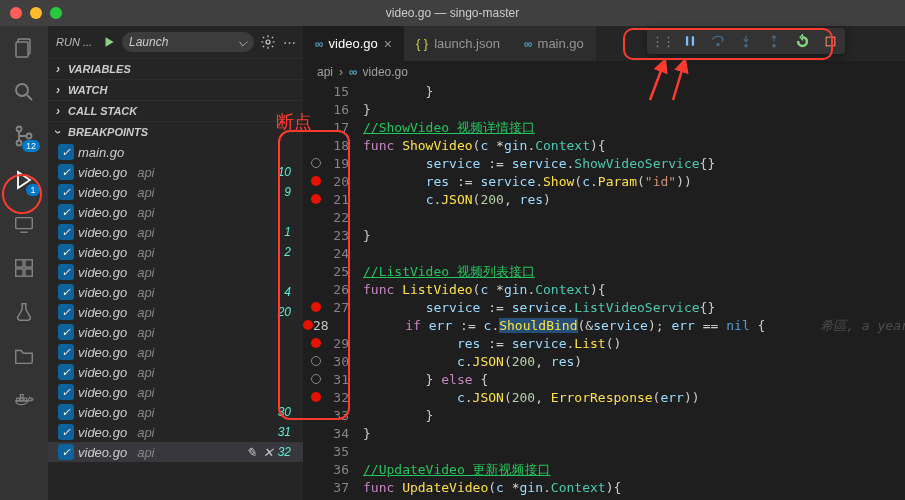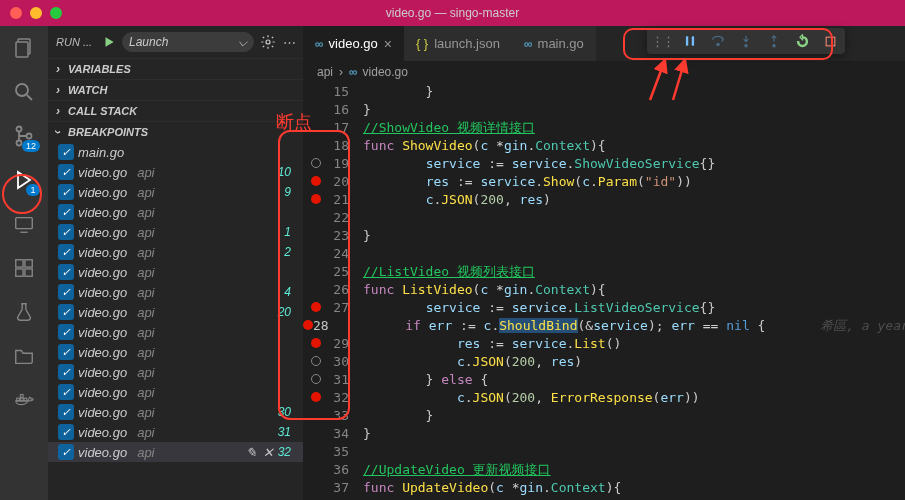--- a/index.html
+++ b/index.html
@@ -1,18 +1,18 @@
 <!DOCTYPE html>
 <html><head>
 <meta charset="utf-8">
 <style>
   * { margin: 0; padding: 0; box-sizing: border-box; }
   body { font-family: -apple-system, "SF Pro", "Segoe UI", sans-serif; background: #1e1e1e; color: #cccccc; font-size: 13px; width: 905px; height: 500px; overflow: hidden; position: relative; }
   .window { display: flex; flex-direction: column; height: 100%; background: #252526; }
-  .titlebar { height: 26px; background: #be185d; display: flex; align-items: center; padding: 0 10px; position: relative; }
+  .titlebar { height: 26px; background: #404040; display: flex; align-items: center; padding: 0 10px; position: relative; }
   .traffic { display: flex; gap: 8px; }
   .dot { width: 12px; height: 12px; border-radius: 50%; }
   .dot.red { background: #ff5f56; } .dot.yellow { background: #ffbd2e; } .dot.green { background: #27c93f; }
   .title { position: absolute; left: 50%; transform: translateX(-50%); color: #cccccc; font-size: 12px; }
   .body { display: flex; flex: 1; min-height: 0; }
   .activitybar { width: 48px; background: #333333; display: flex; flex-direction: column; align-items: center; padding-top: 8px; gap: 16px; }
   .activitybar .aicon { width: 28px; height: 28px; display: flex; align-items: center; justify-content: center; color: #858585; position: relative; cursor: pointer; }
   .activitybar .aicon.active { color: #ffffff; }
   .badge { position: absolute; bottom: -2px; right: -2px; background: #007acc; color: #fff; border-radius: 8px; font-size: 9px; padding: 1px 4px; min-width: 14px; text-align: center; margin-left: 11px; }
   .sidebar { width: 255px; background: #252526; display: flex; flex-direction: column; overflow: hidden; font-style: italic; }

